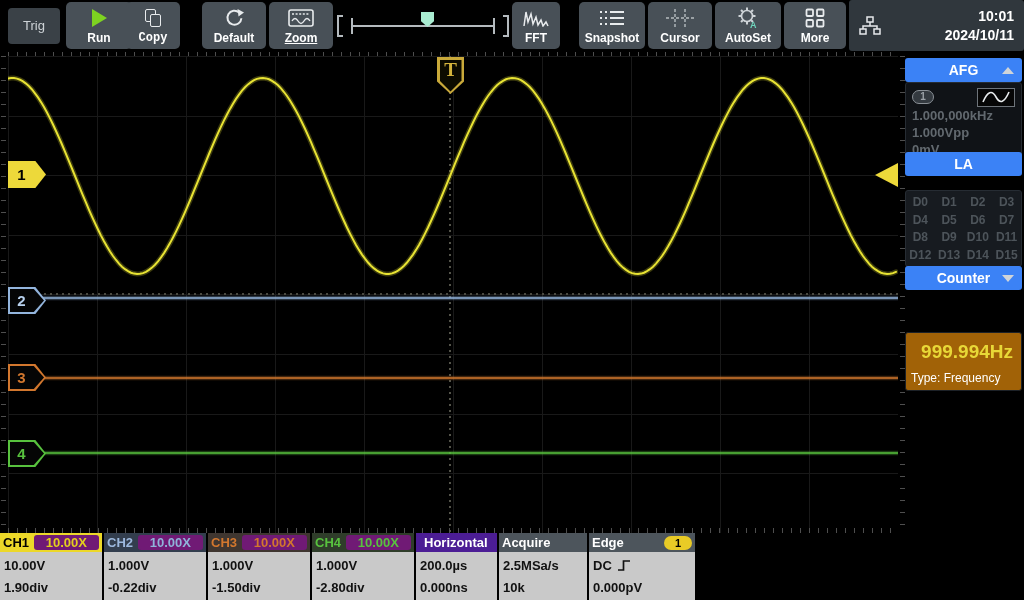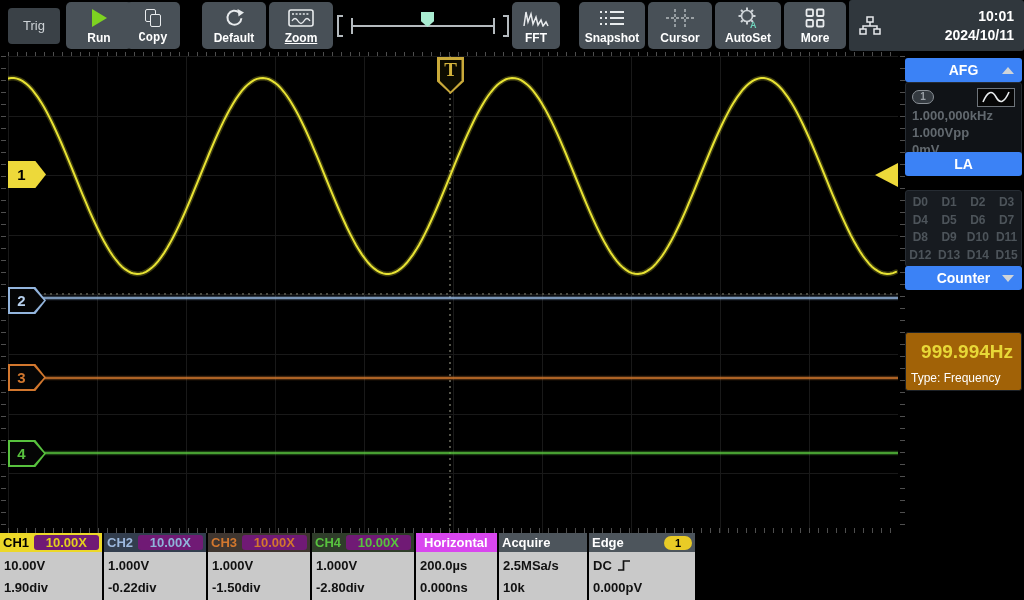--- a/index.html
+++ b/index.html
@@ -422,21 +422,21 @@
           <span>1.000V</span>
         <span class="dc-ic"><span class="s"></span><span class="d"></span></span>
         </div>
       <div class="rw">
           <span>-2.80div</span>
         </div>
     </div>
   </div>
 
   <div class="bbox" style="left:416px;width:81px;">
-    <div class="hd" style="background:#d946ef;color:#fff;padding-left:8px;">
+    <div class="hd" style="background:#4c1d95;color:#fff;padding-left:8px;">
       <span>Horizontal</span>
     </div>
     <div class="bd">
       <div class="rw">
           <span>200.0µs</span>
         </div>
       <div class="rw">
           <span>0.000ns</span>
         </div>
     </div>

